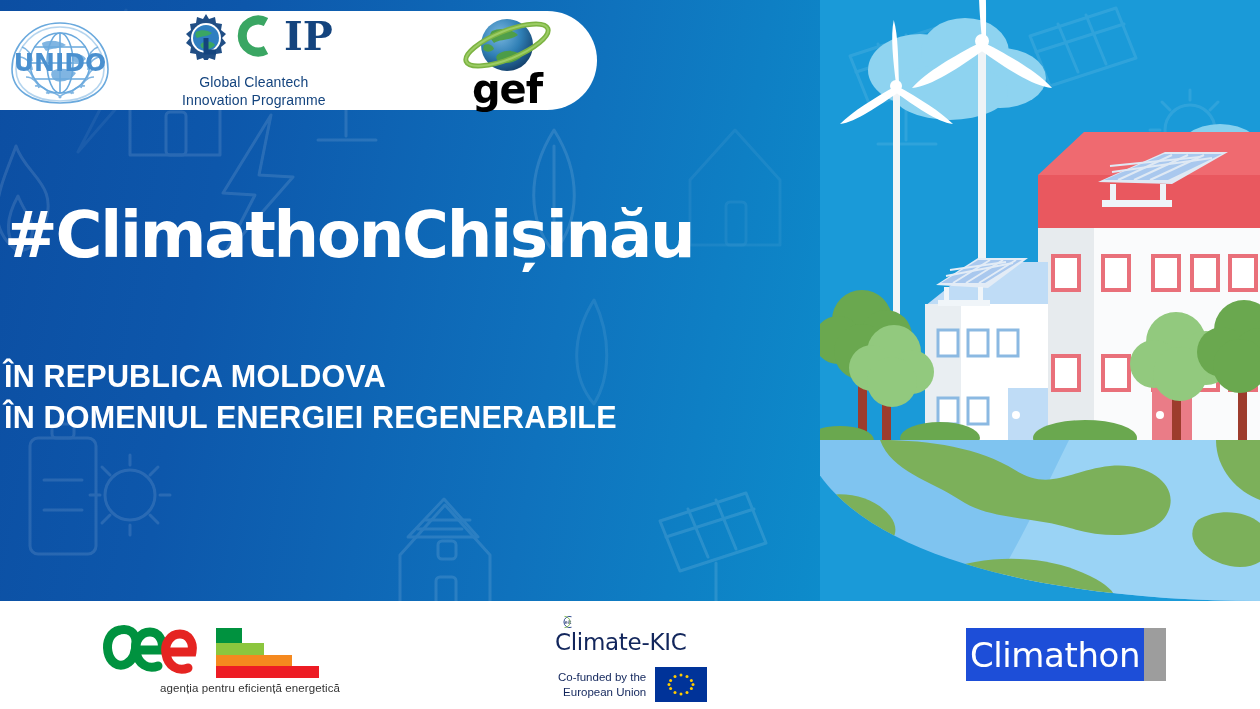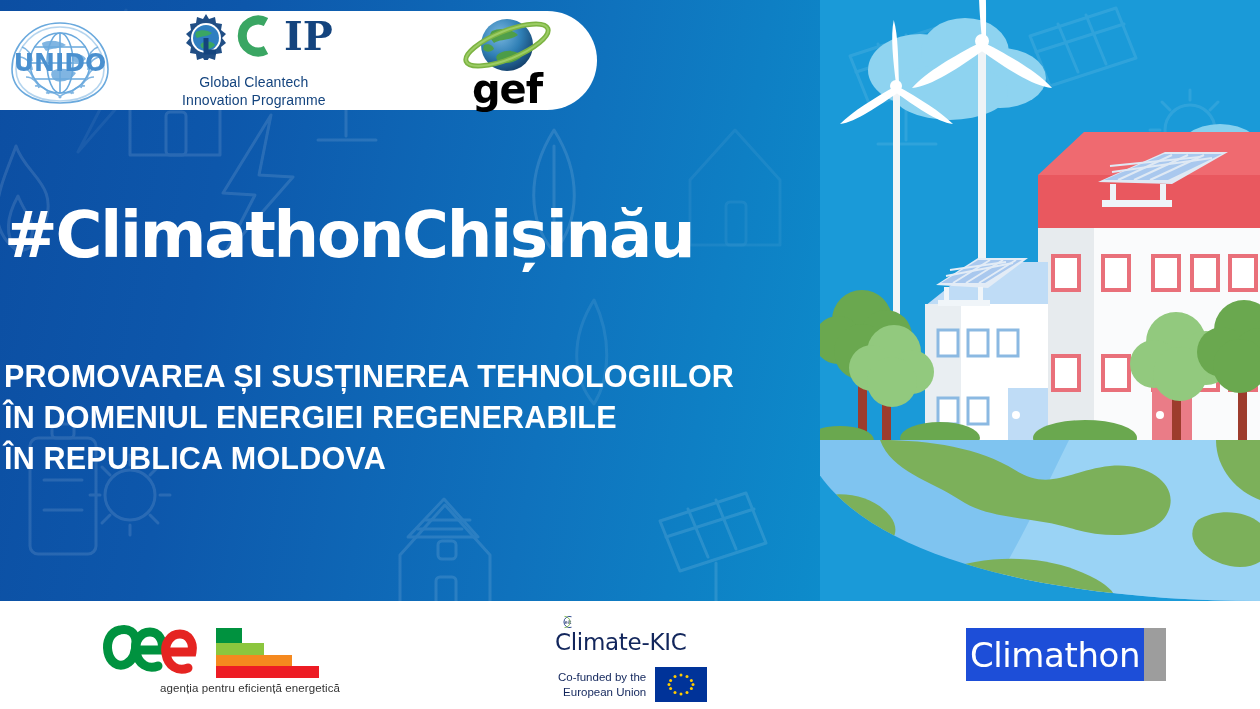--- a/index.html
+++ b/index.html
@@ -386,23 +386,22 @@
                      C382,560 362,538 378,520 Z"></path>
             <path d="M396,440 L440,440 L440,500 C418,492 396,470 396,440 Z"></path>
           </g>
         </g>
       </g>
     </svg>
 
     <div class="headline" style="left:0; padding-left:4px;">#ClimathonChișinău</div>
 
     <div class="subhead" style="padding-left:4px;">
-      <div>PROMOVAREA ȘI SUSȚINEREA TEHNOLOGIILOR</div>
+      <div>ÎN REPUBLICA MOLDOVA</div>
       <div>ÎN DOMENIUL ENERGIEI REGENERABILE</div>
-      <div>ÎN REPUBLICA MOLDOVA</div>
     </div>
   </div>
 
   <div class="logo-pill">
     <div class="pill-inner">
 
       <div class="logo-unido">
         <svg viewBox="0 0 104 88" width="104" height="88">
           <g stroke="#6aa9dd" fill="none" stroke-width="1.6">
 

